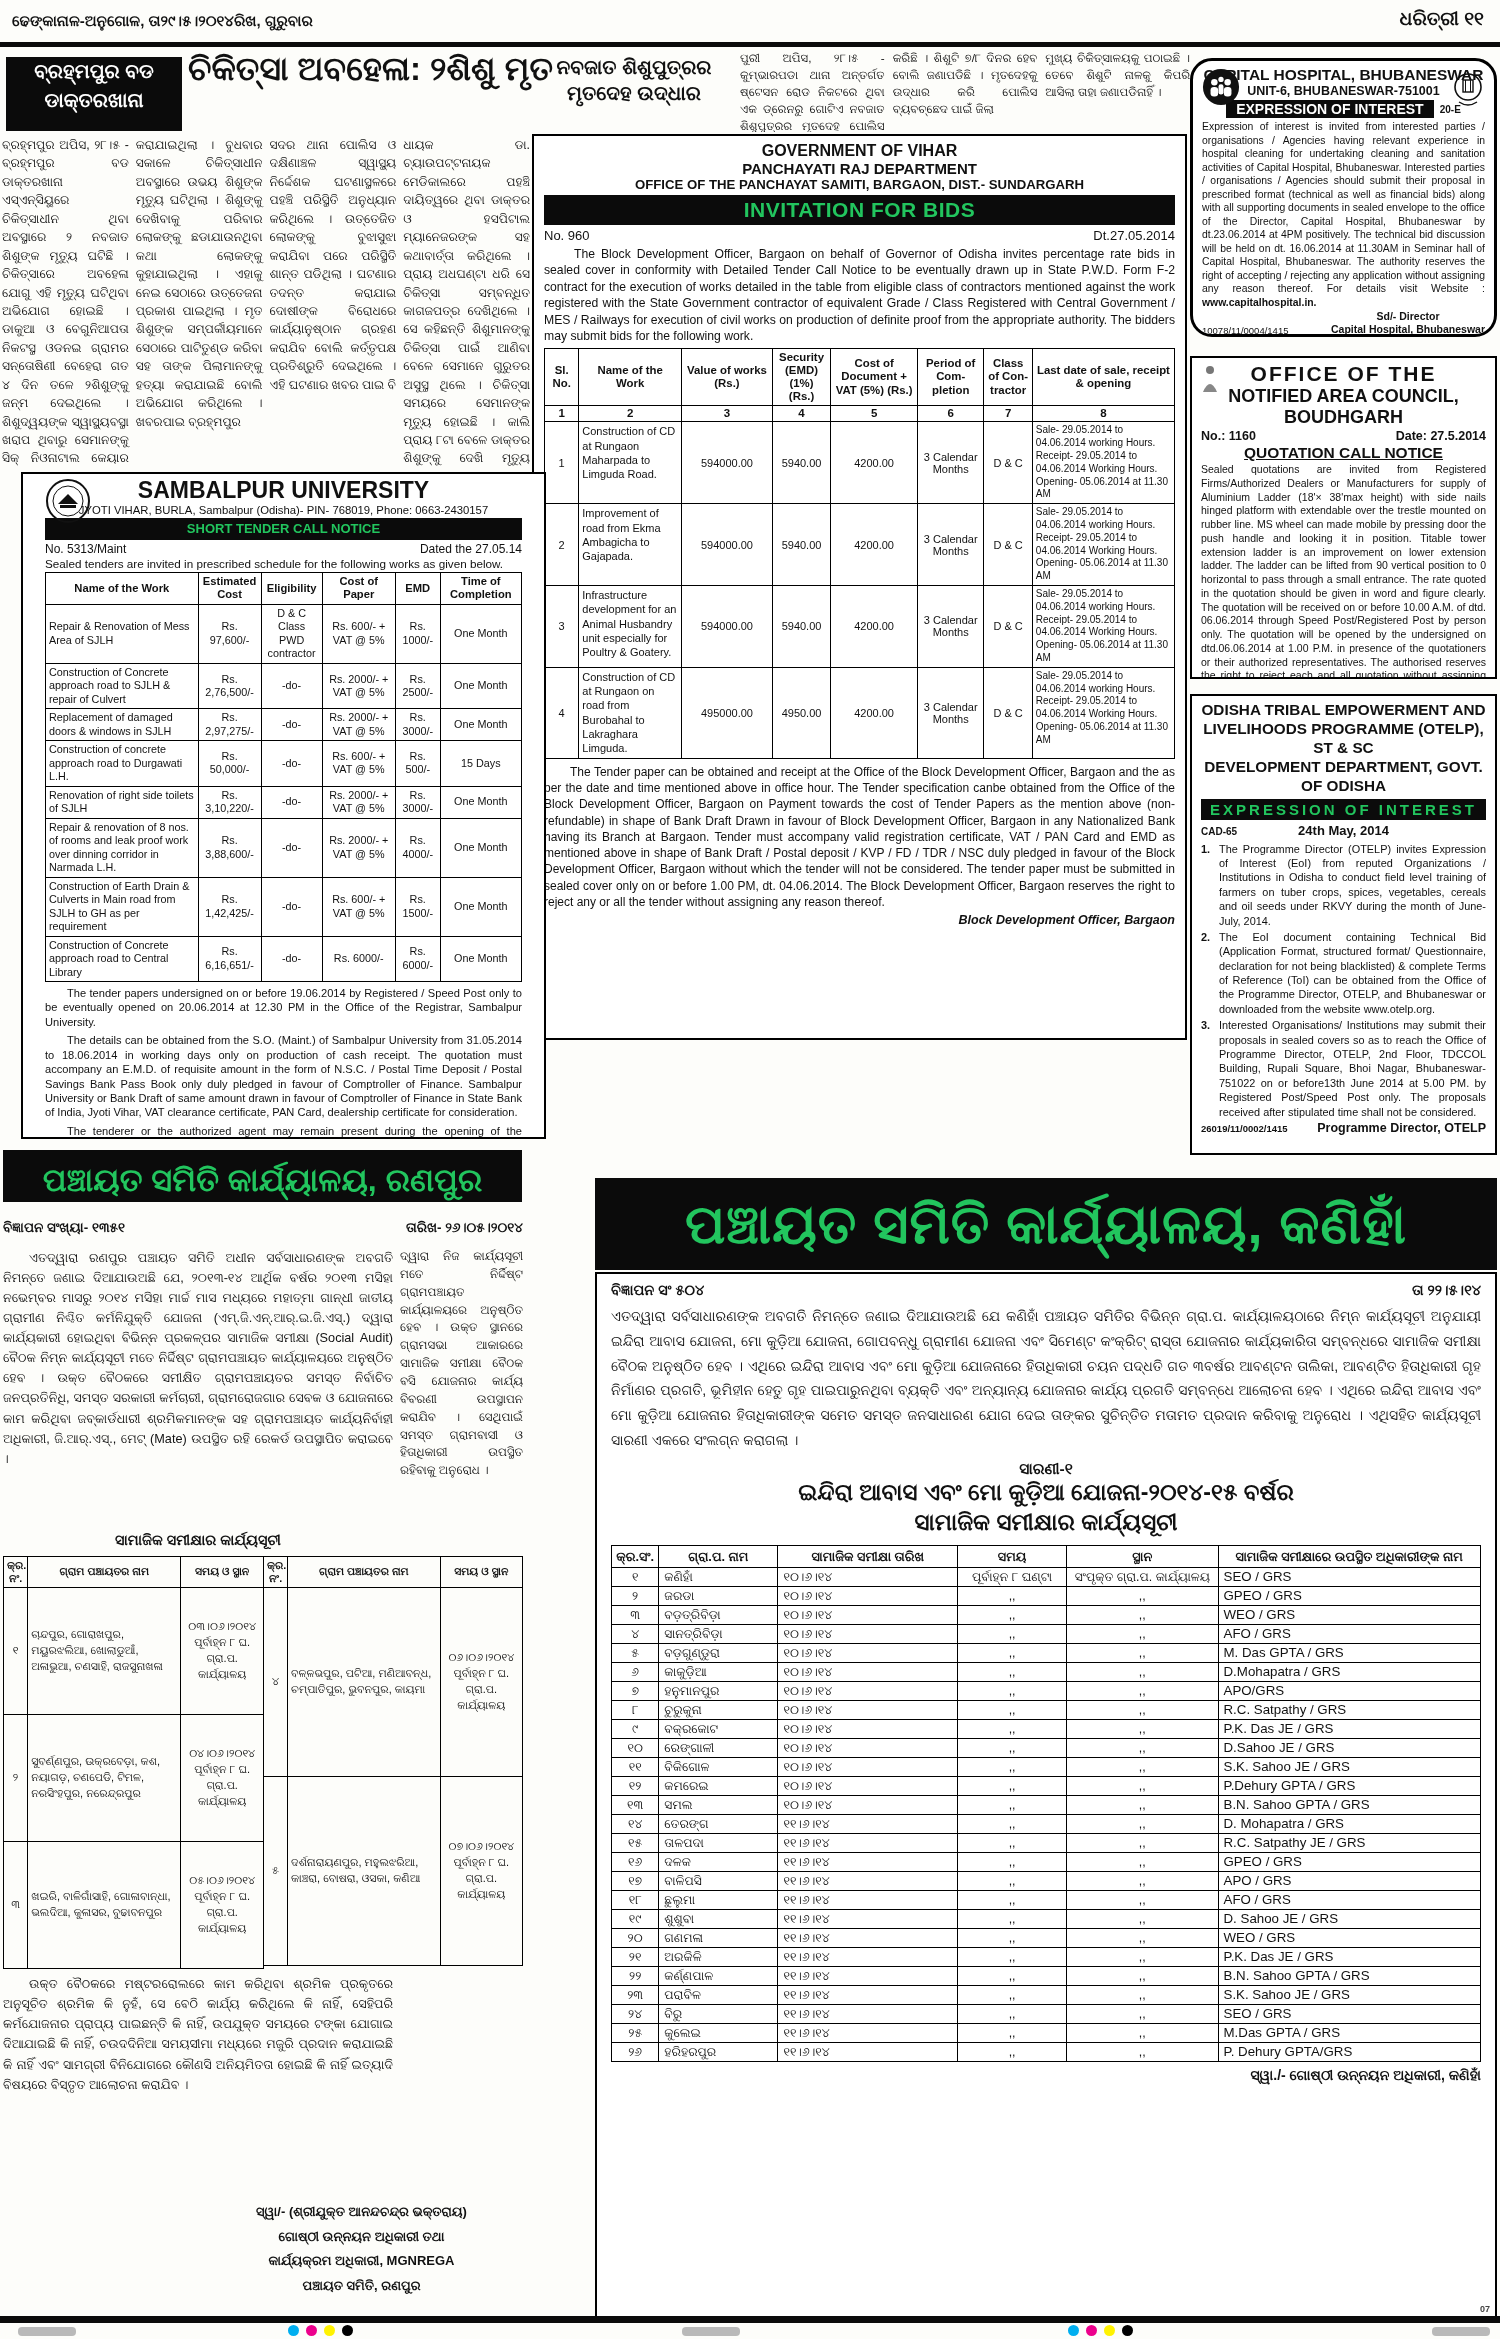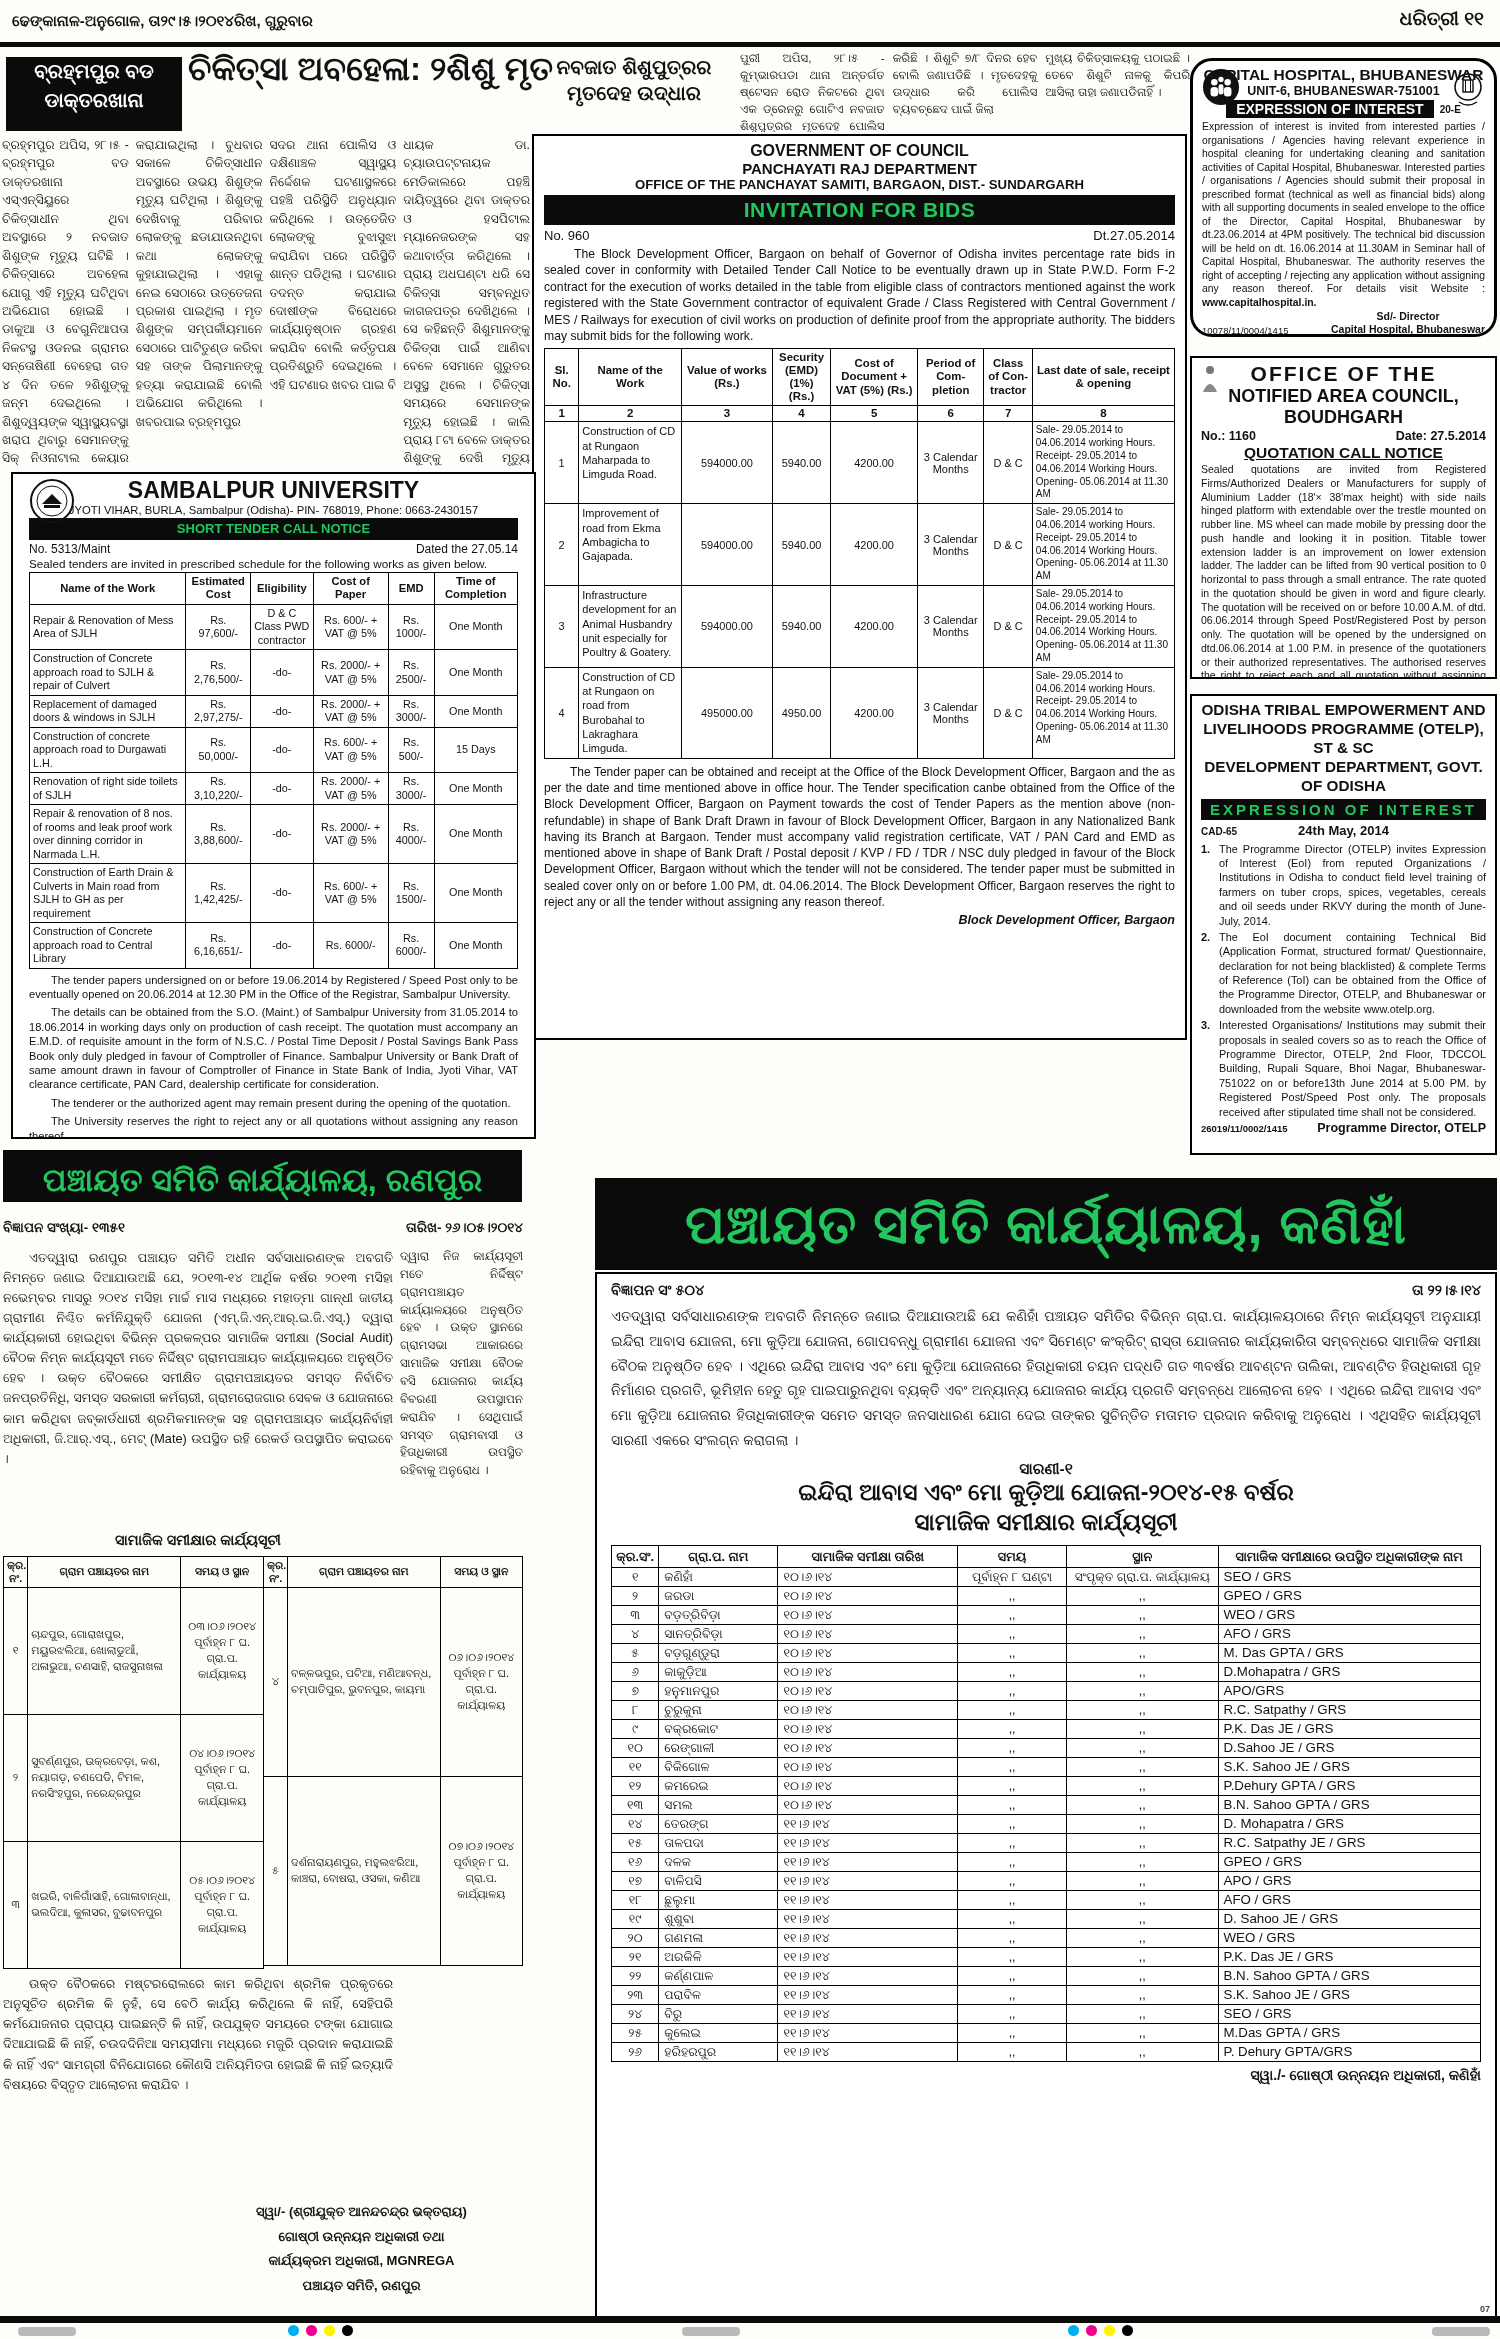--- a/index.html
+++ b/index.html
@@ -70,21 +70,21 @@
   #otelp .cd{position:relative;height:18px;margin-bottom:1px;}
   #otelp .code{position:absolute;left:0;top:3px;font-size:10px;font-weight:800;}
   #otelp .dt{text-align:center;font-weight:800;font-size:13px;}
   #otelp .item{display:flex;gap:4px;font-size:10.9px;line-height:1.32;margin-bottom:2px;}
   #otelp .item .n{font-weight:bold;width:14px;flex:none;}
   #otelp .item .t2{text-align:justify;}
   #otelp .ftr{display:flex;justify-content:space-between;align-items:baseline;margin-top:2px;}
   #otelp .ref{font-size:9.5px;font-weight:800;}
   #otelp .sg{font-size:12.5px;font-weight:800;}
   
-  #sambalpur{left:11px;top:472px;width:525px;height:667px;border-width:2.5px;padding:3px 16px;}
+  #sambalpur{left:21px;top:472px;width:525px;height:667px;border-width:2.5px;padding:3px 22px;}
   #sambalpur .hd{position:relative;}
   #sambalpur .logo{position:absolute;left:0;top:1px;}
   #sambalpur .t1{font-size:23px;font-weight:800;text-align:center;}
   #sambalpur .addr{font-size:11.3px;text-align:center;}
   #sambalpur .bar{height:22px;line-height:22px;font-size:13px;font-weight:800;text-align:center;margin:2px 0;}
   #sambalpur .no-date{display:flex;justify-content:space-between;font-size:12px;margin:1px 0;}
   #sambalpur .intro{font-size:11.7px;}
   #sam-table{font-size:10.8px;margin-top:2px;}
   #sam-table th{font-size:11.2px;line-height:1.2;}
   #sam-table td{line-height:1.25;}
@@ -153,21 +153,21 @@
       <div>ମୃତଦେହ ଉଦ୍ଧାର</div>
     </div>
     <div class="abs" id="rescue-cols">
       <div class="acol">ପୁରୀ ଅପିସ, ୨୮।୫ - କୁମ୍ଭାରପଡା ଥାନା ଅନ୍ତର୍ଗତ ଷ୍ଟେସନ ରୋଡ ନିକଟରେ ଥିବା ଏକ ଡ୍ରେନରୁ ଗୋଟିଏ ନବଜାତ ଶିଶୁପୁତ୍ରର ମୃତଦେହ ପୋଲିସ ଉଦ୍ଧାର</div>
       <div class="acol">କରିଛି । ଶିଶୁଟି ୭/୮ ଦିନର ହେବ ବୋଲି ଜଣାପଡିଛି । ମୃତଦେହକୁ ଉଦ୍ଧାର କରି ପୋଲିସ ବ୍ୟବଚ୍ଛେଦ ପାଇଁ ଜିଲା</div>
       <div class="acol">ମୁଖ୍ୟ ଚିକିତ୍ସାଳୟକୁ ପଠାଇଛି । ତେବେ ଶିଶୁଟି ନାଳକୁ କିପରି ଆସିଲା ତାହା ଜଣାପଡିନାହିଁ ।</div>
     </div>
   </section>
 
   <section class="box" id="bargaon">
-    <div class="ctr b g1">GOVERNMENT OF COUNCIL</div>
+    <div class="ctr b g1">GOVERNMENT OF VIHAR</div>
     <div class="ctr b g2">PANCHAYATI RAJ DEPARTMENT</div>
     <div class="ctr b g3">OFFICE OF THE PANCHAYAT SAMITI, BARGAON, DIST.- SUNDARGARH</div>
     <div class="bar blackbar">INVITATION FOR BIDS</div>
     <div class="no-date">
       <span>No. 960</span>
       <span>Dt.27.05.2014</span>
     </div>
     <div class="intro j">The Block Development Officer, Bargaon on behalf of Governor of Odisha invites percentage rate bids in sealed cover in conformity with Detailed Tender Call Notice to be eventually drawn up in State P.W.D. Form F-2 contract for the execution of works detailed in the table from eligible class of contractors mentioned against the work registered with the State Government contractor of equivalent Grade / Class Registered with Central Government / MES / Railways for execution of civil works on production of definite proof from the appropriate authority. The bidders may submit bids for the following work.</div>
     <table class="grid" id="bids-table">
       <colgroup>

